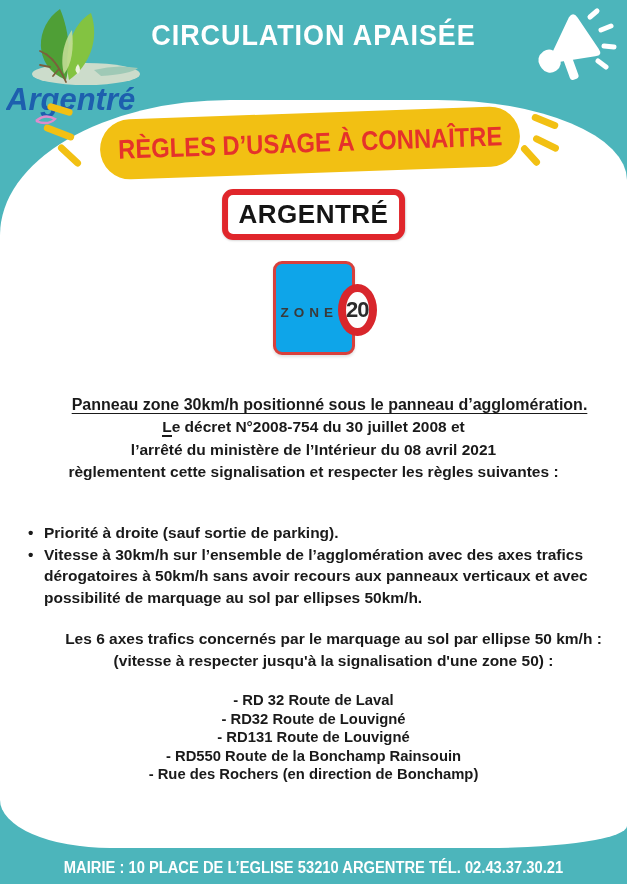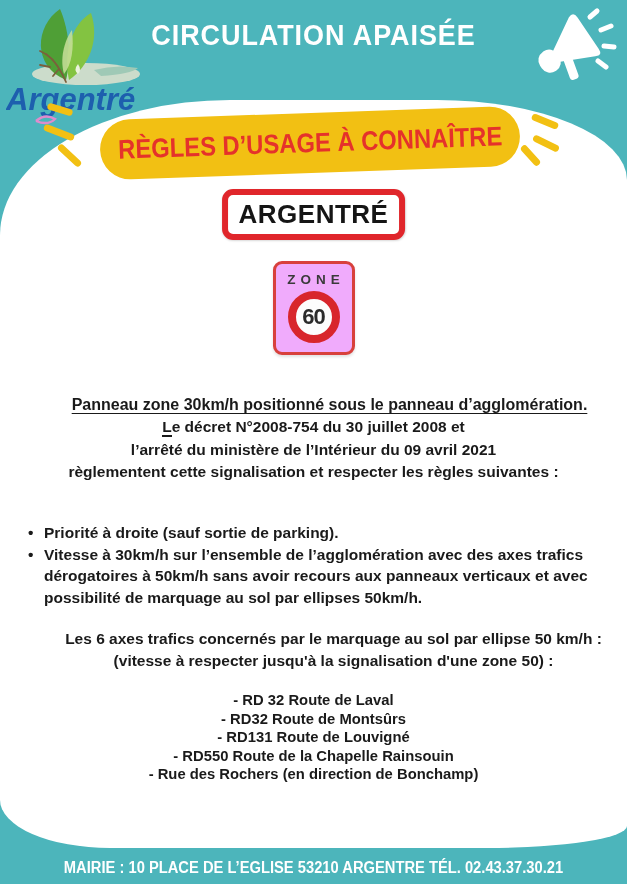--- a/index.html
+++ b/index.html
@@ -48,23 +48,23 @@
     background:#ffffff; border:6px solid #e0262b; border-radius:11px;
     padding:4px 11px; box-shadow:0 1px 2px rgba(0,0,0,0.15);
   }
   .city-sign-text {
     font-size:26px; font-weight:bold; color:#151515; letter-spacing:0.5px;
     white-space:nowrap;
   }
   
   .zone-sign {
     position:absolute; top:261px; left:50%; transform:translateX(-50%);
-    width:76px; height:88px; background:#f0abfc;
+    width:76px; height:88px; background:#0ea5e9;
     border:3px solid #d8403c; border-radius:9px;
-    display:flex; flex-direction:column; align-items:center;
+    display:flex; flex-direction:row; align-items:center;
     box-shadow:0 2px 3px rgba(0,0,0,0.12);
   }
   .zone-word {
     margin-top:8px; font-size:13.5px; font-weight:bold; color:#3a3a3a;
     letter-spacing:5px; padding-left:5px; white-space:nowrap;
   }
   .zone-ring {
     margin-top:4px; width:36px; height:36px; border:8px solid #d8262c;
     border-radius:50%; background:#fdfdfd;
     display:flex; align-items:center; justify-content:center;
@@ -148,29 +148,29 @@
     <span class="banner-text">RÈGLES D’USAGE À CONNAÎTRE</span>
   </div>
 
   <div class="city-sign">
     <span class="city-sign-text">ARGENTRÉ</span>
   </div>
 
   <div class="zone-sign">
     <span class="zone-word">ZONE</span>
     <span class="zone-ring">
-      <span class="zone-speed">60</span>
+      <span class="zone-speed">20</span>
     </span>
   </div>
 
   <div class="heading-underline">Panneau zone 30km/h positionné sous le panneau d’agglomération.</div>
 
   <div class="decree">
     <div><span class="lead">L</span><span>e décret N°2008-754 du 30 juillet 2008 et</span></div>
-    <div>l’arrêté du ministère de l’Intérieur du 09 avril 2021</div>
+    <div>l’arrêté du ministère de l’Intérieur du 08 avril 2021</div>
     <div>règlementent cette signalisation et respecter les règles suivantes :</div>
   </div>
 
   <div class="bullets">
     <div class="bullet-row">
       <span class="bullet-dot">•</span>
       <span class="bullet-text">Priorité à droite (sauf sortie de parking).</span>
     </div>
     <div class="bullet-row">
       <span class="bullet-dot">•</span>
@@ -178,21 +178,21 @@
     </div>
   </div>
 
   <div class="axes-heading">
     <div>Les 6 axes trafics concernés par le marquage au sol par ellipse 50 km/h :</div>
     <div>(vitesse à respecter jusqu'à la signalisation d'une zone 50) :</div>
   </div>
 
   <div class="roads">
     <div>- RD 32 Route de Laval</div>
-    <div>-  RD32  Route de Montsûrs</div>
+    <div>-  RD32  Route de Louvigné</div>
     <div>- RD131  Route de Louvigné</div>
-    <div>- RD550 Route de la Chapelle Rainsouin</div>
+    <div>- RD550 Route de la Bonchamp Rainsouin</div>
     <div>- Rue des Rochers (en direction de Bonchamp)</div>
   </div>
 
   <div class="footer-text">MAIRIE : 10 PLACE DE L’EGLISE 53210 ARGENTRE TÉL. 02.43.37.30.21</div>
 
 </div>
 
 </body></html>

